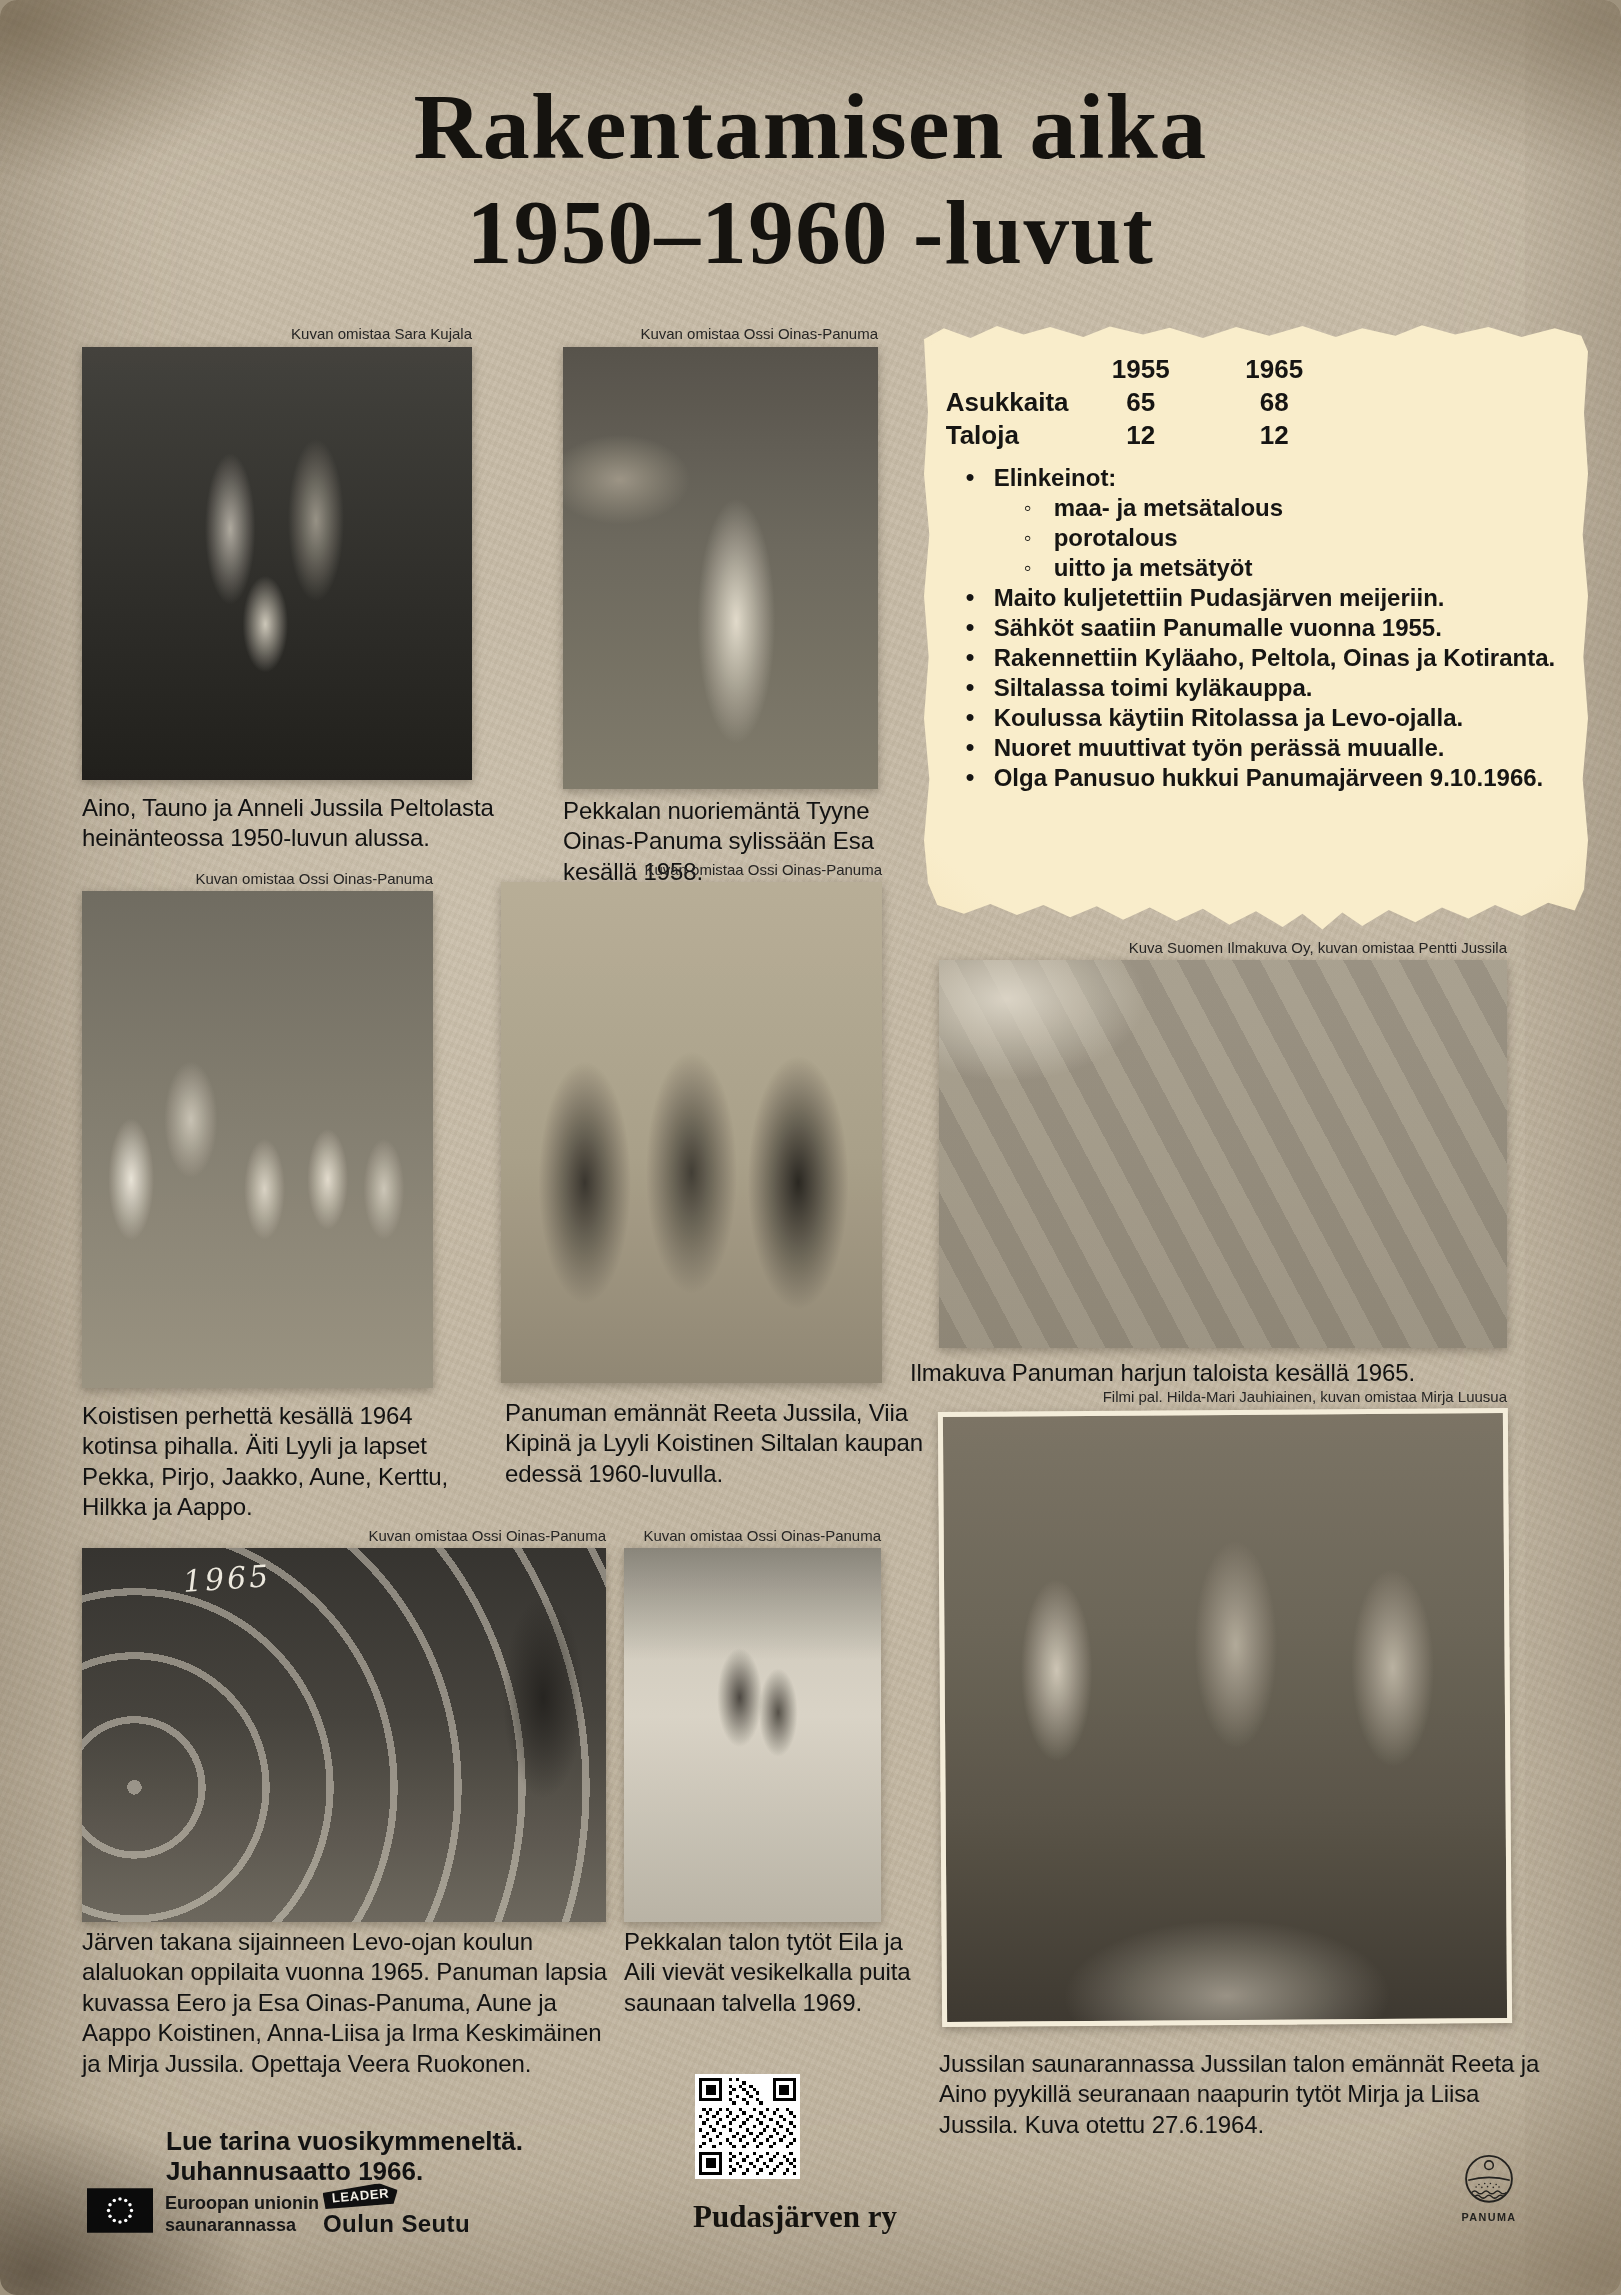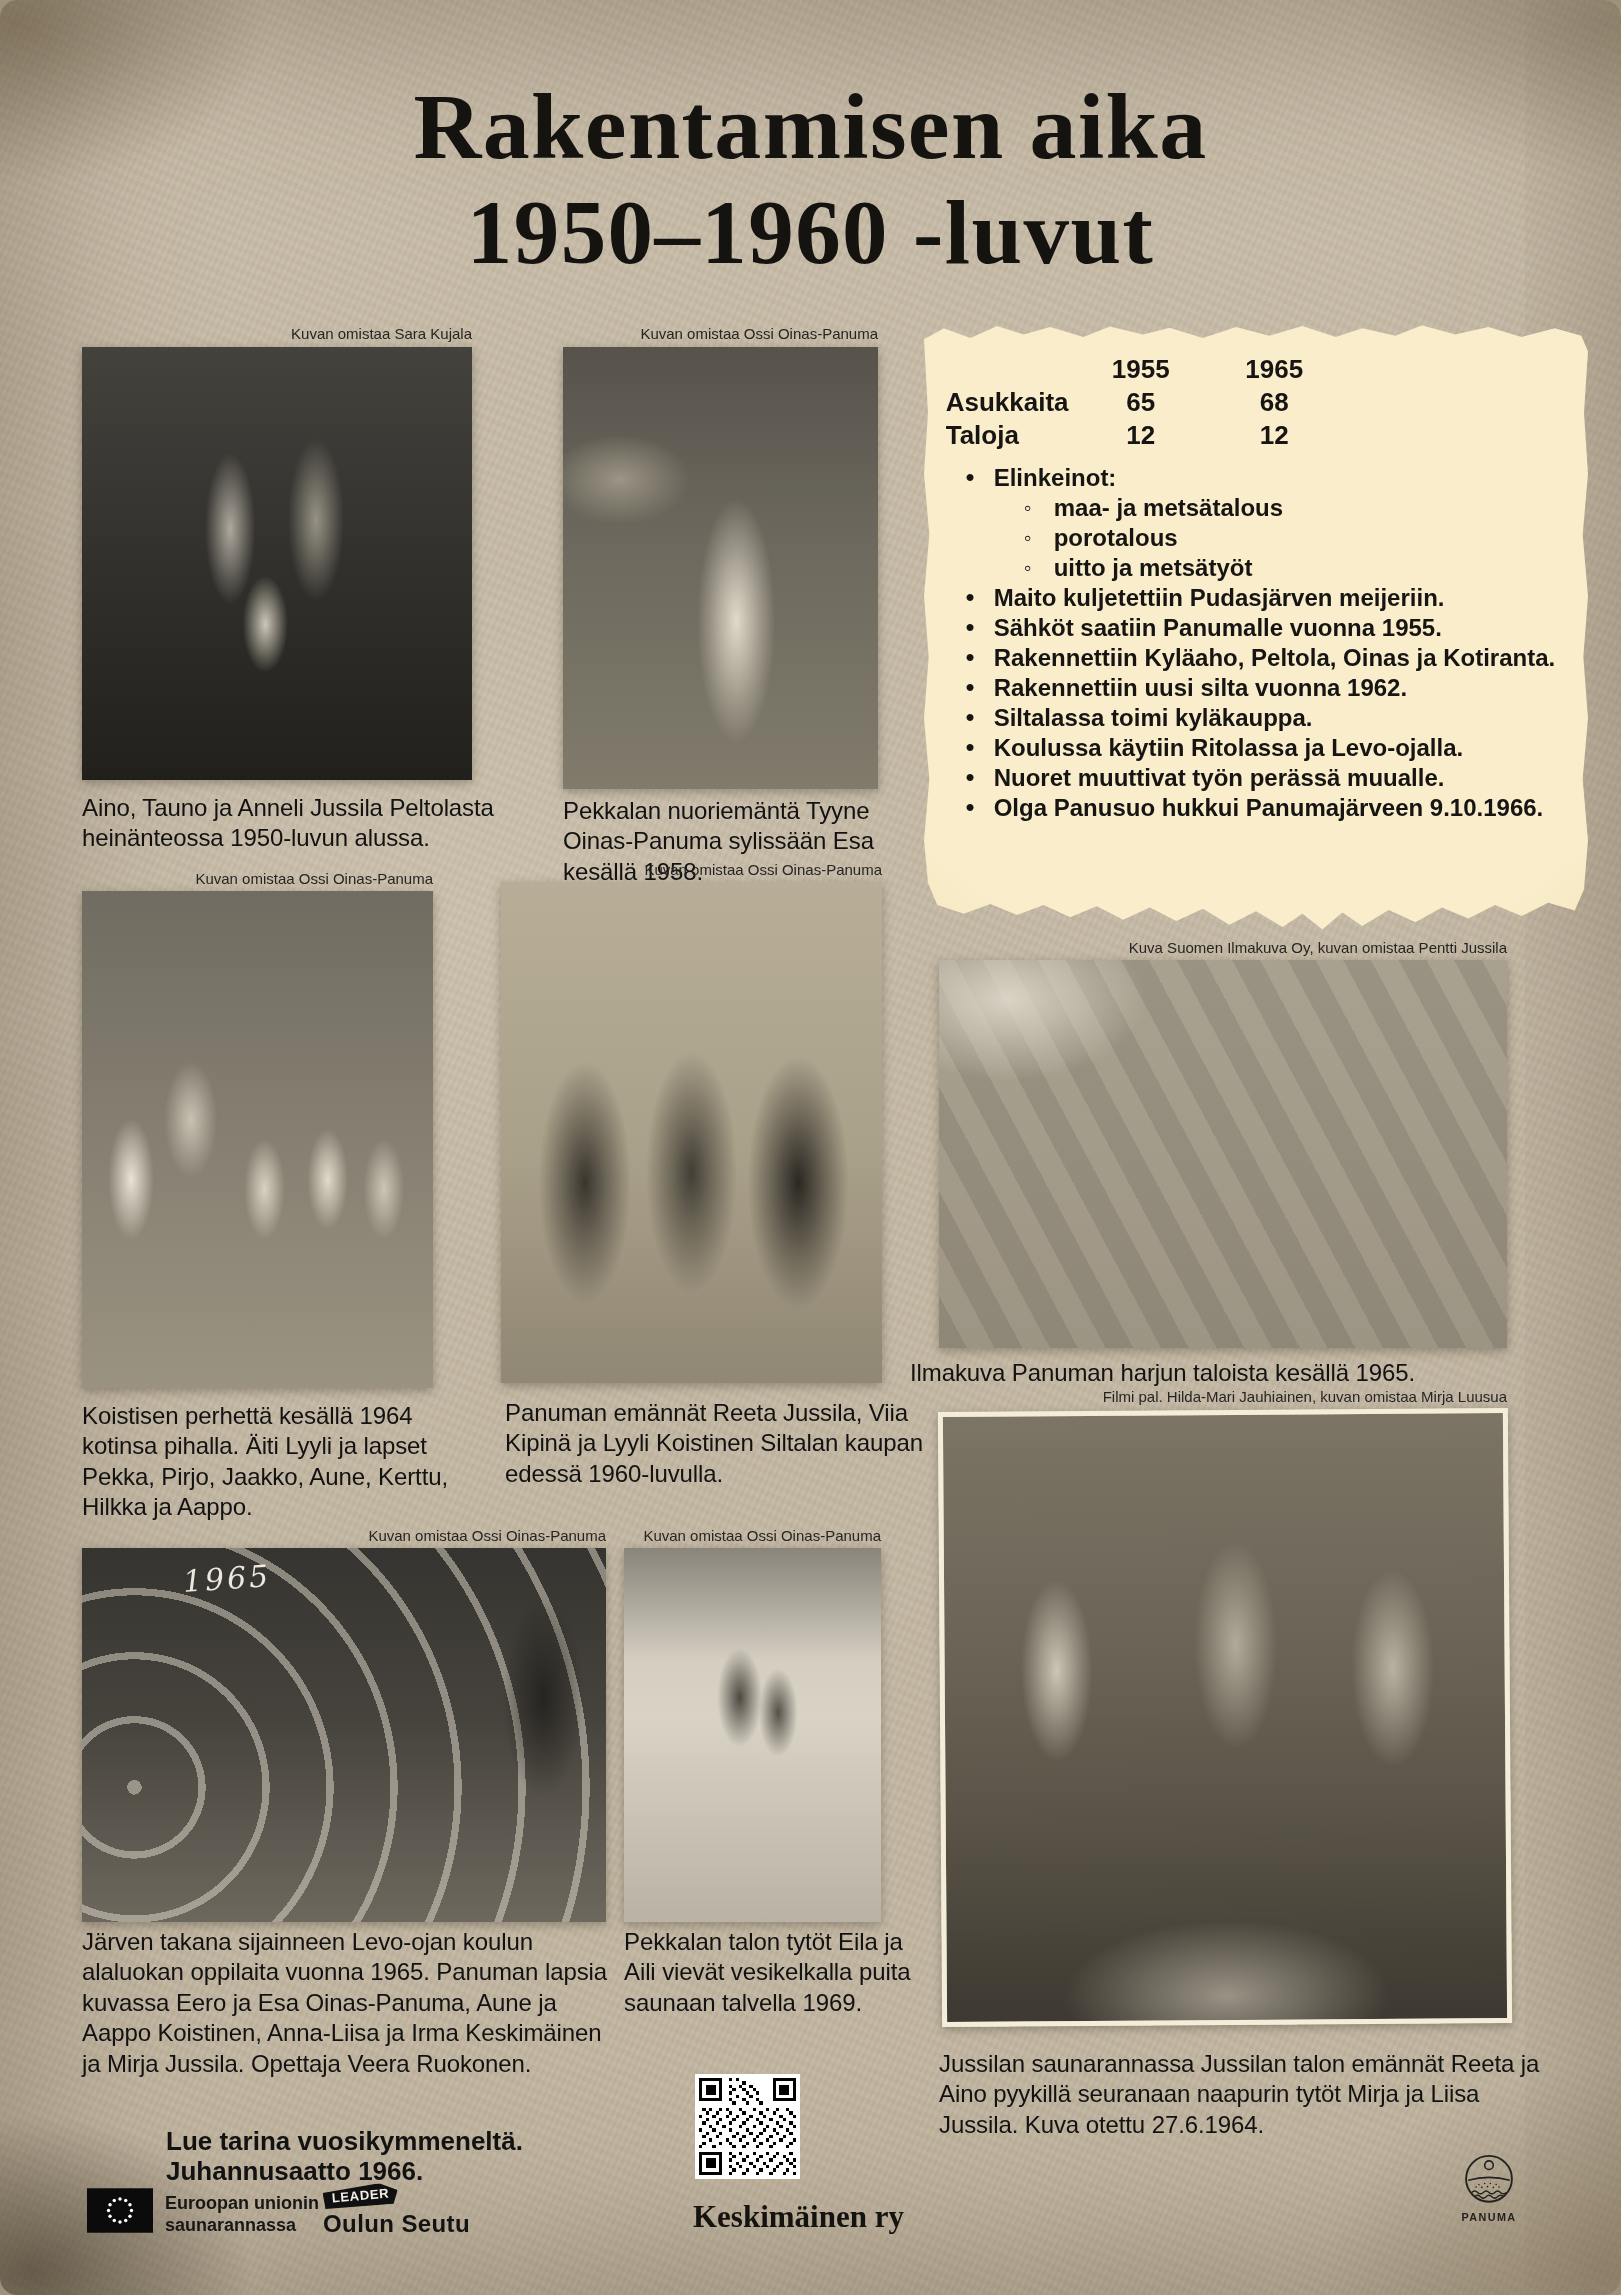--- a/index.html
+++ b/index.html
@@ -124,21 +124,20 @@
       <span class="c">12</span>
     </div>
     <div class="bullets">
       <div class="b1">Elinkeinot:</div>
       <div class="b2">maa- ja metsätalous</div>
       <div class="b2">porotalous</div>
       <div class="b2">uitto ja metsätyöt</div>
       <div class="b1">Maito kuljetettiin Pudasjärven meijeriin.</div>
       <div class="b1">Sähköt saatiin Panumalle vuonna 1955.</div>
       <div class="b1">Rakennettiin Kyläaho, Peltola, Oinas ja Kotiranta.</div>
-      <div class="b1">Rakennettiin uusi silta vuonna 1962.</div>
       <div class="b1">Siltalassa toimi kyläkauppa.</div>
       <div class="b1">Koulussa käytiin Ritolassa ja Levo-ojalla.</div>
       <div class="b1">Nuoret muuttivat työn perässä muualle.</div>
       <div class="b1">Olga Panusuo hukkui Panumajärveen 9.10.1966.</div>
     </div>
   </div>
 
   <div class="credit" style="left:82px; top:871px; width:351px;">Kuvan omistaa Ossi Oinas-Panuma</div>
   <div class="photo ph-family" style="left:82px; top:891px; width:351px; height:497px;"></div>
   <div class="caption" style="left:82px; top:1401px; width:404px;">Koistisen perhettä kesällä 1964 kotinsa pihalla. Äiti Lyyli ja lapset Pekka, Pirjo, Jaakko, Aune, Kerttu, Hilkka ja Aappo.</div>
@@ -193,21 +192,21 @@
           <circle cx="38" cy="17.1" r="2.4"></circle>
       </g>
     </svg>
   </div>
   <div class="eu-text">
     <div>Euroopan unionin</div>
     <div>saunarannassa</div>
   </div>
   <div class="leader-badge">LEADER</div>
   <div class="leader-name">Oulun Seutu</div>
-  <div class="org">Keskimäinen ry</div>
+  <div class="org">Pudasjärven ry</div>
 
   <div class="panuma">
     <svg width="52" height="53" viewBox="0 0 72 74">
       <circle cx="36" cy="36" r="32" fill="none" stroke="#23221f" stroke-width="2.6"></circle>
       <circle cx="36" cy="17" r="6" fill="none" stroke="#23221f" stroke-width="2.2"></circle>
       <path d="M7 38 Q36 30 65 38" fill="none" stroke="#23221f" stroke-width="2.2"></path>
       <g fill="#23221f">
         <circle cx="22" cy="44" r="1.1"></circle>
           <circle cx="30" cy="42.5" r="1.1"></circle>
           <circle cx="38" cy="42.5" r="1.1"></circle>

